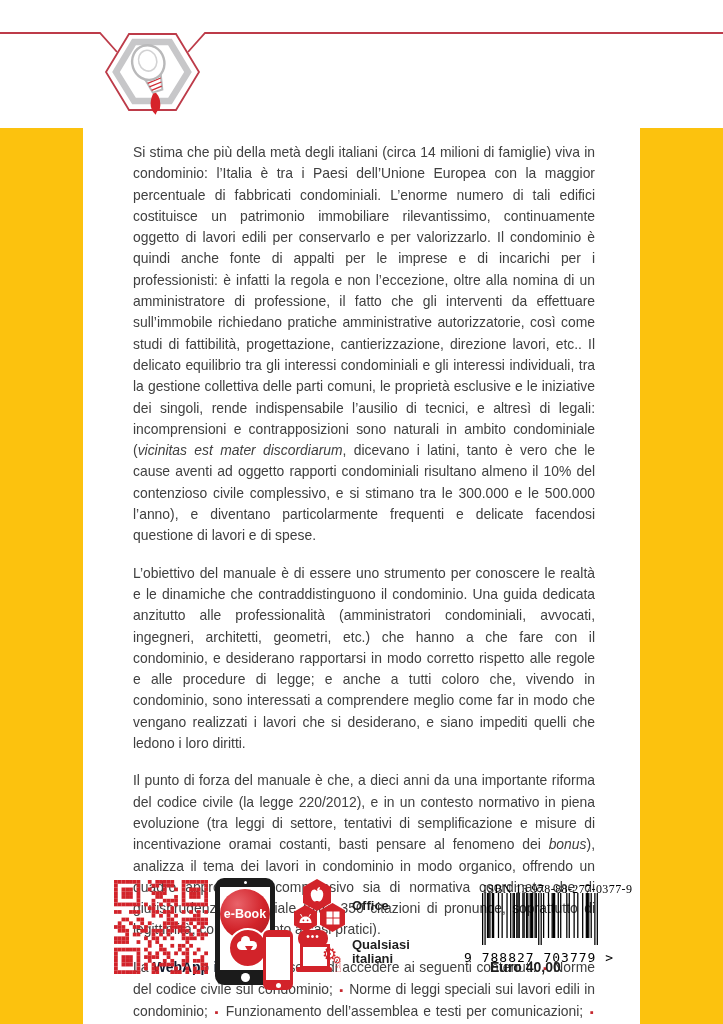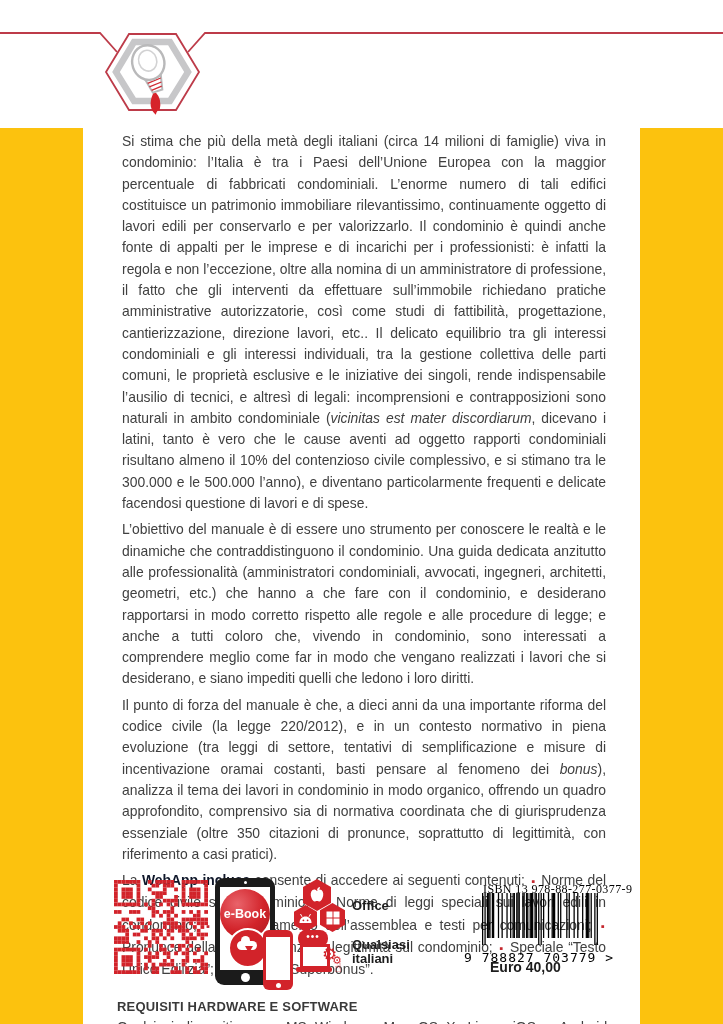--- a/index.html
+++ b/index.html
@@ -3,21 +3,21 @@
 <meta charset="utf-8">
 <style>
   html,body{margin:0;padding:0;background:#ffffff;}
   .page{position:relative;width:723px;height:1024px;background:#fff;overflow:hidden;
         font-family:"Liberation Sans",sans-serif;}
   .side-bar{position:absolute;top:128px;bottom:0;width:83px;background:#fcc20e;}
   .side-bar.left{left:0;}
   .side-bar.right{right:0;}
   .top-deco{position:absolute;left:0;top:0;width:723px;height:125px;}
   .col{position:absolute;left:117px;top:126px;width:494px;color:#404040;}
-  .col p{margin:5px;}
+  .col p{margin:16px;}
   .body-par{font-size:13.9px;line-height:21.3px;text-align:justify;}
   .body-par i{font-style:italic;}
   .webapp{margin-top:30px;font-size:13.9px;line-height:21.3px;text-align:justify;}
   .webapp b.red{color:#0f172a;}
   .webapp .sq{color:#c4262d;font-size:11px;padding:0 1px 0 2px;}
   .req{margin-top:17px;}
   .req-title{font-size:13px;font-weight:bold;color:#3a3a3a;letter-spacing:.2px;margin-bottom:3px;}
   
   .qr{position:absolute;left:114px;top:879px;width:94px;height:96px;}
   .tablet{position:absolute;left:215px;top:878px;width:60px;height:107px;background:#1b1b1b;border-radius:9px;}

